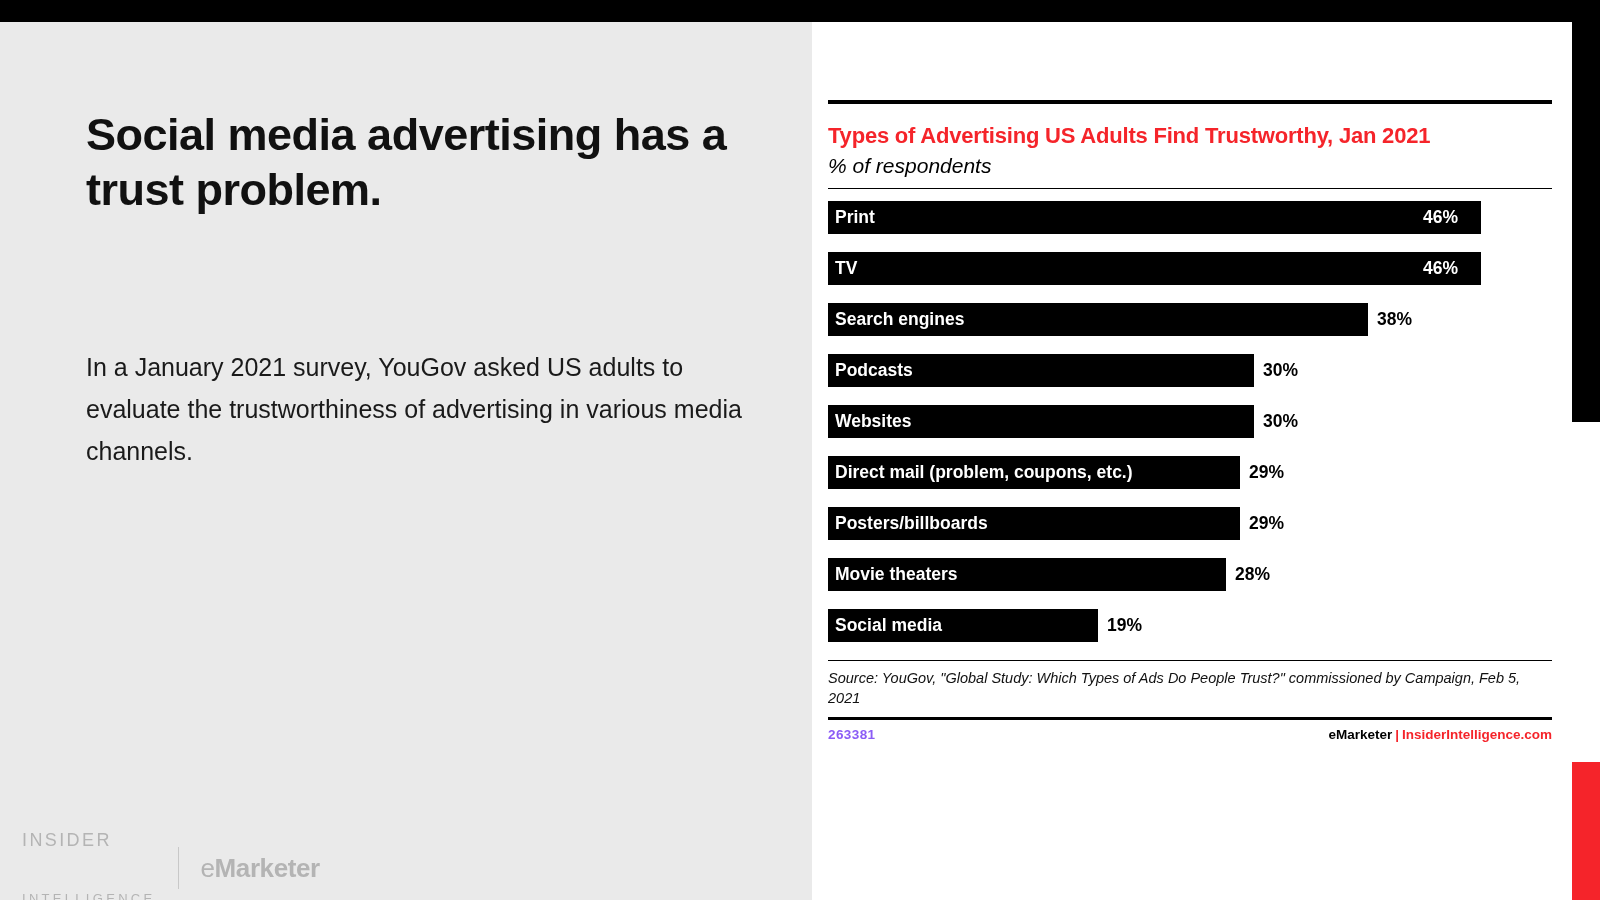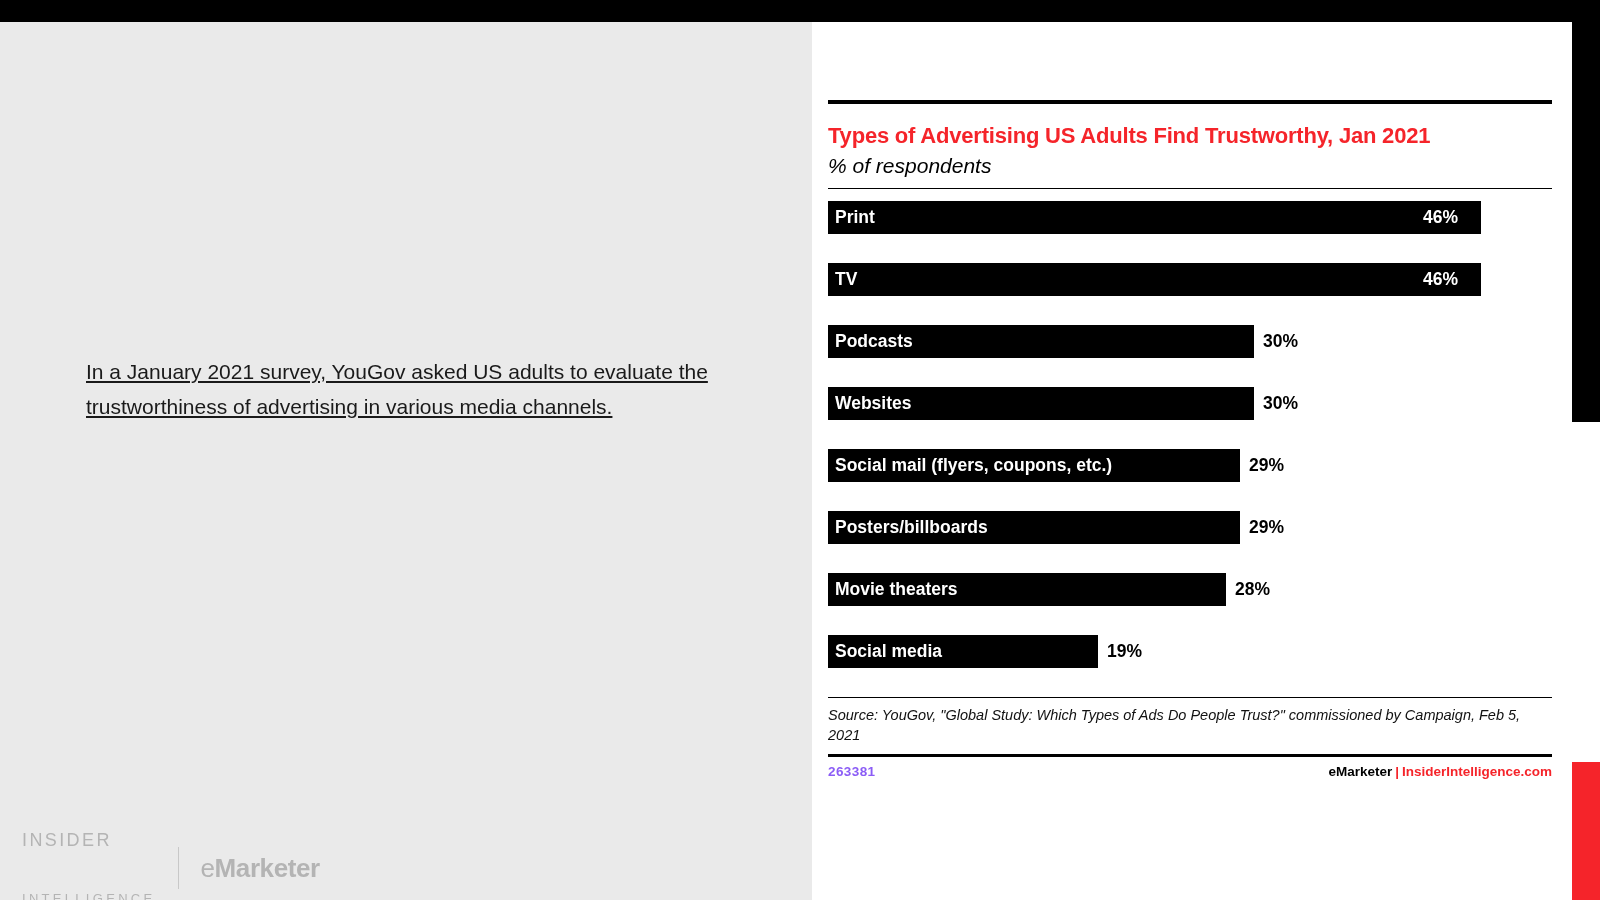--- a/index.html
+++ b/index.html
@@ -67,26 +67,25 @@
     font-size: 45px;
     line-height: 1.22;
     font-weight: bold;
     color: #111111;
     letter-spacing: -0.5px;
   }
 
   .body-copy {
     position: absolute;
     left: 86px;
-    top: 332px;
+    top: 324px;
     width: 672px;
-    font-size: 21px;
+    font-size: 25px;
     line-height: 1.68;
     color: #1a1a1a;
-    text-decoration: underline;
   }
   .body-copy p {
     margin: 0 0 26px 0;
   }
   .hl-red {
     color: #f5242a;
     font-weight: bold;
   }
 
   
@@ -171,21 +170,21 @@
     color: #000000;
     padding: 2px 0 10px 0;
   }
 
   .bars {
     padding-top: 12px;
   }
   .bar-row {
     position: relative;
     height: 33px;
-    margin-bottom: 29px;
+    margin-bottom: 18px;
     text-decoration: underline;
   }
   .bar {
     position: absolute;
     left: 0;
     top: 0;
     height: 33px;
     background: #000000;
   }
   .bar-label {
@@ -242,20 +241,21 @@
 </head>
 <body>
 
 <div id="page">
 
   <div class="top-strip"></div>
   <div class="right-strip-top"></div>
   <div class="right-strip-red"></div>
 
   <div class="left-panel">
+    <div class="headline">Social media advertising has a trust problem.</div>
 
     <div class="body-copy">
       <p>In a January 2021 survey, YouGov asked US adults to evaluate the trustworthiness of advertising in various media channels.</p>
     </div>
 
     <div class="logo-lockup">
       <div class="logo-insider">
         <div class="l1">INSIDER</div>
         <div class="l2">INTELLIGENCE</div>
       </div>
@@ -277,32 +277,37 @@
             <div class="bar" style="width: 653px;"></div>
             <div class="bar-label">Print</div>
             <div class="bar-value-in" style="left: 595px;">46%</div>
           </div>
           <div class="bar-row">
             <div class="bar" style="width: 653px;"></div>
             <div class="bar-label">TV</div>
             <div class="bar-value-in" style="left: 595px;">46%</div>
           </div>
           <div class="bar-row">
+            <div class="bar" style="width: 540px;"></div>
+            <div class="bar-label">Search engines</div>
+            <div class="bar-value-out" style="left: 549px;">38%</div>
+          </div>
+          <div class="bar-row">
             <div class="bar" style="width: 426px;"></div>
             <div class="bar-label">Podcasts</div>
             <div class="bar-value-out" style="left: 435px;">30%</div>
           </div>
           <div class="bar-row">
             <div class="bar" style="width: 426px;"></div>
             <div class="bar-label">Websites</div>
             <div class="bar-value-out" style="left: 435px;">30%</div>
           </div>
           <div class="bar-row">
             <div class="bar" style="width: 412px;"></div>
-            <div class="bar-label">Social mail (flyers, coupons, etc.)</div>
+            <div class="bar-label">Direct mail (problem, coupons, etc.)</div>
             <div class="bar-value-out" style="left: 421px;">29%</div>
           </div>
           <div class="bar-row">
             <div class="bar" style="width: 412px;"></div>
             <div class="bar-label">Posters/billboards</div>
             <div class="bar-value-out" style="left: 421px;">29%</div>
           </div>
           <div class="bar-row">
             <div class="bar" style="width: 398px;"></div>
             <div class="bar-label">Movie theaters</div>

